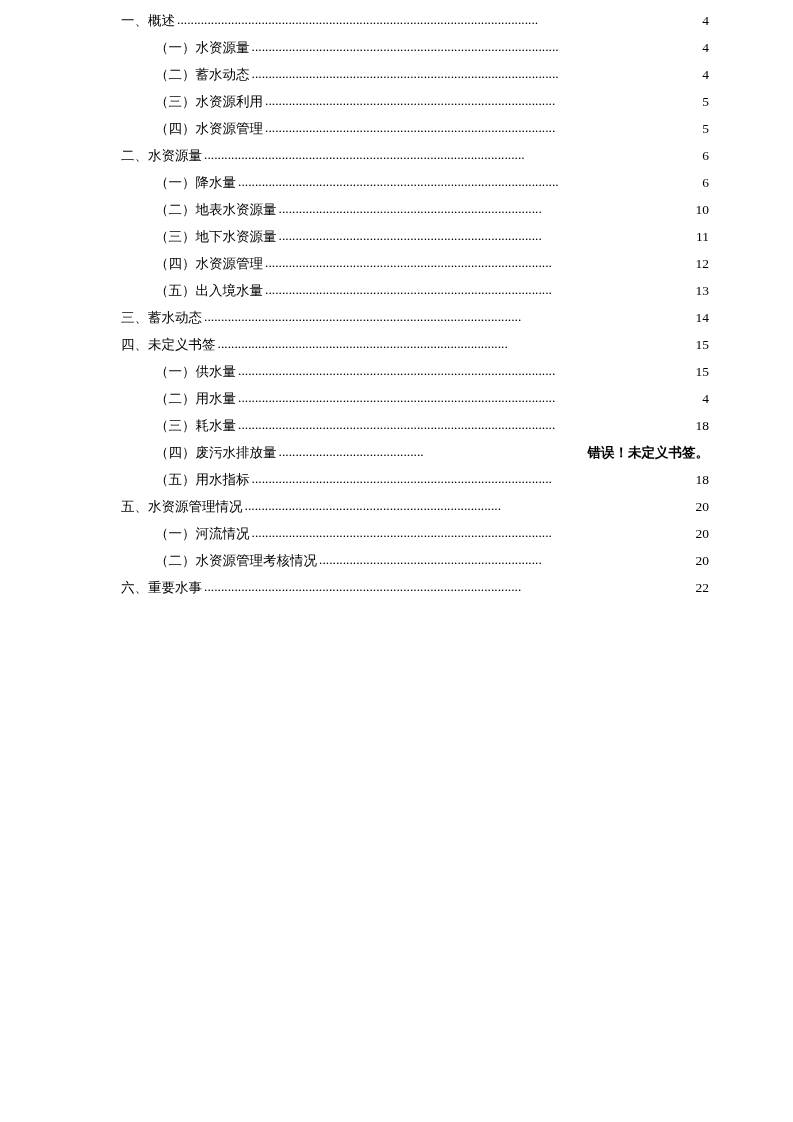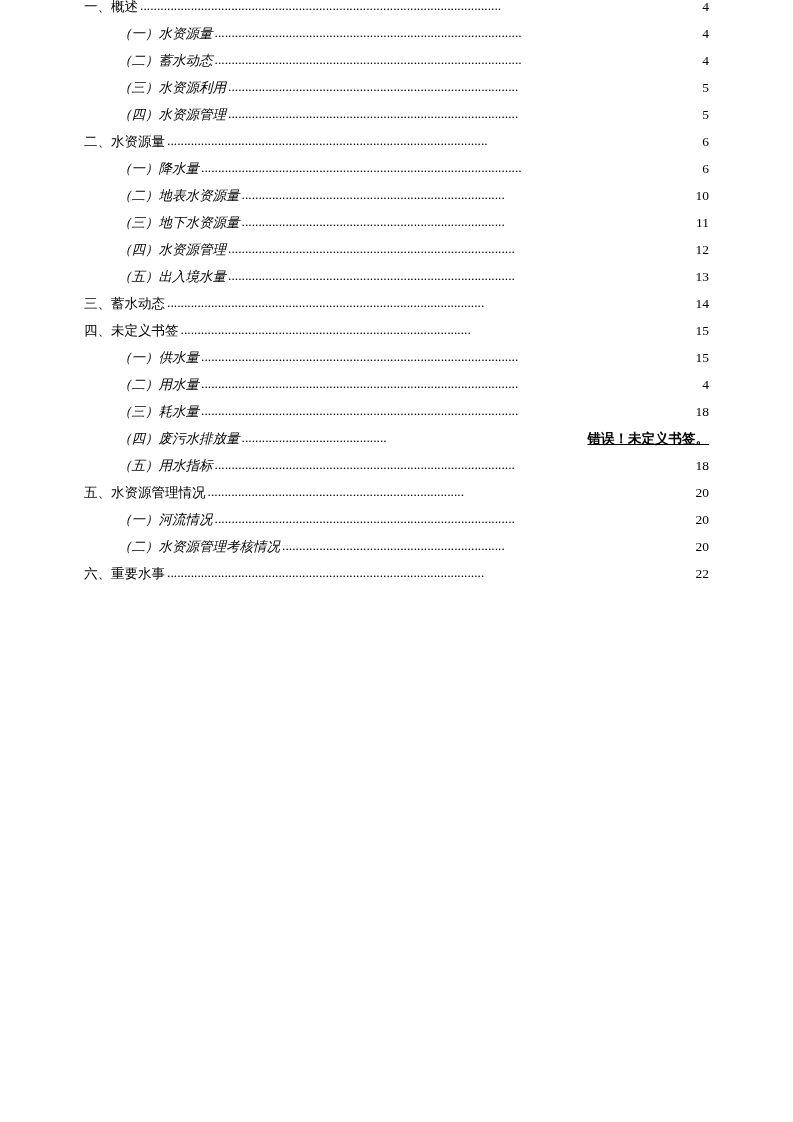--- a/index.html
+++ b/index.html
@@ -30,26 +30,27 @@
     padding-left: 24px;
     margin: 0 0 14px 0;
     color: #000;
   }
   .toc {
     margin: 0 auto;
     width: 625px;
   }
   .toc-entry {
     display: flex;
-    align-items: flex-start;
+    align-items: flex-end;
     font-size: 13.5px;
     line-height: 1.0;
     height: 27px;
     color: #000;
     white-space: nowrap;
+    margin-left: 37px;
   }
   .toc-entry .label {
     flex: 0 0 auto;
     padding-right: 2px;
   }
   .toc-entry .leader {
     flex: 1 1 auto;
     overflow: hidden;
     white-space: nowrap;
     font-size: 13.5px;
@@ -58,25 +59,24 @@
     position: relative;
     top: -1px;
   }
   .toc-entry .page-num {
     flex: 0 0 auto;
     padding-left: 2px;
     text-align: right;
     min-width: 16px;
   }
   .level-1 .label { padding-left: 0px; }
-  .level-2 .label { padding-left: 34px; font-style: italic; }
+  .level-2 .label { padding-left: 34px; }
 
   .toc-entry.err .page-num {
     font-weight: 700;
-    text-decoration: underline;
   }
   .toc-entry.err .leader {
     letter-spacing: 0px;
   }
 </style>
 </head>
 <body>
 
 <div class="page">
   <div class="toc">

